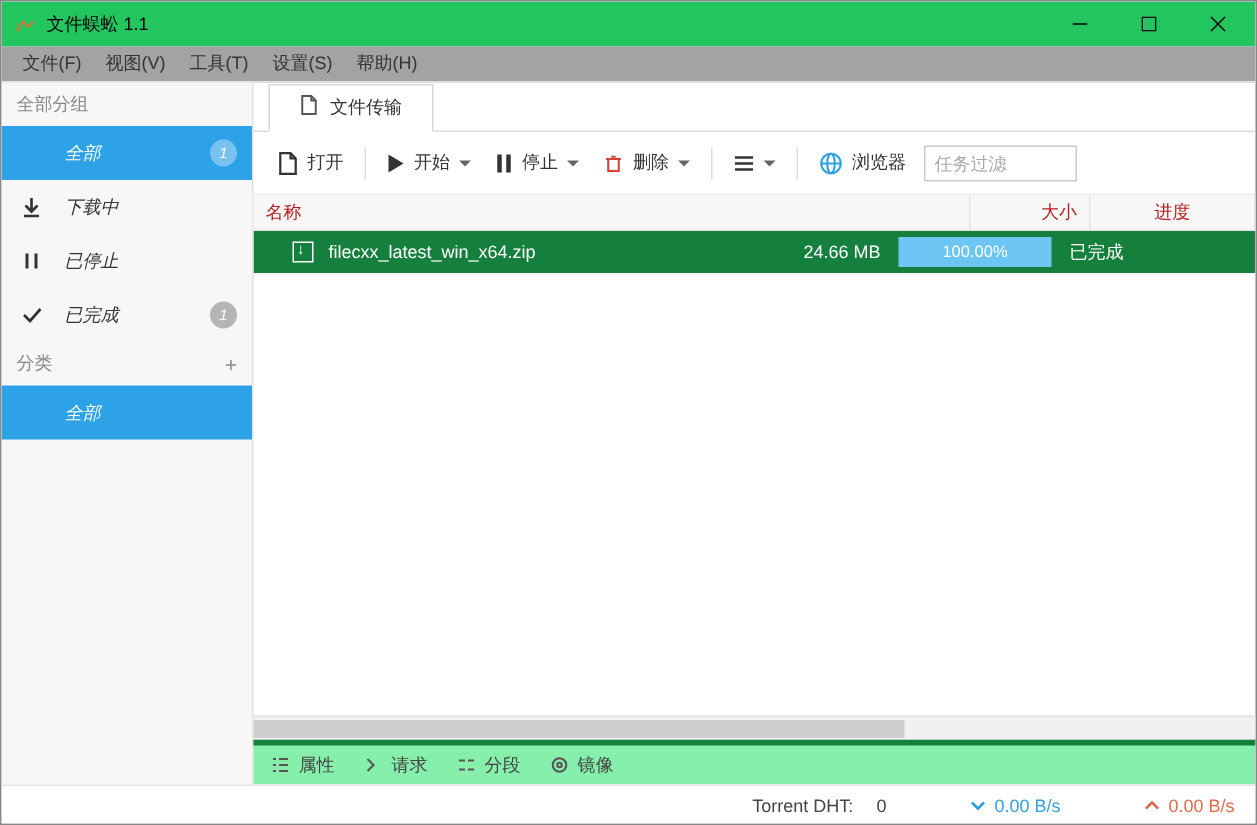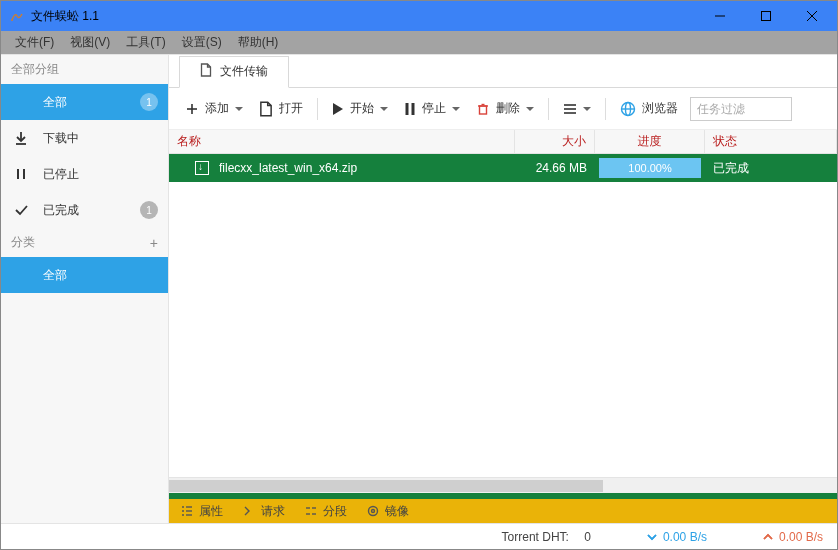--- a/index.html
+++ b/index.html
@@ -1,31 +1,31 @@
 <!DOCTYPE html>
 <html><head>
 <meta charset="utf-8">
 <style>
 * { box-sizing: border-box; margin: 0; padding: 0; font-family: "Microsoft YaHei", "Segoe UI", Arial, sans-serif; font-size: 12px; }
 body { width: 838px; height: 550px; background: #fff; display: flex; flex-direction: column; border: 1px solid #888; overflow: hidden; }
 
-.titlebar { height: 30px; display: flex; align-items: center; padding: 0 2px 0 8px; background: #3b82f6; }
+.titlebar { height: 30px; display: flex; align-items: center; padding: 0 2px 0 8px; background: #22c55e; }
 .titlebar .app-icon { width: 16px; height: 16px; margin-right: 6px; }
 .titlebar .title { flex: 1; color: #000; }
 .titlebar .winbtn { width: 46px; height: 30px; display: flex; align-items: center; justify-content: center; }
 
 .menubar { height: 24px; display: flex; align-items: center; padding: 0 6px; background: #a3a3a3; border-bottom: 1px solid #e4e4e4; }
 .menubar .menu-item { padding: 3px 8px; color: #333; }
 
 .main { flex: 1; display: flex; min-height: 0; }
 
 .sidebar { width: 168px; background: #f7f7f7; border-right: 1px solid #e4e4e4; display: flex; flex-direction: column; }
 .side-header { padding: 6px 10px; color: #888; font-size: 12px; display: flex; align-items: center; justify-content: space-between; }
 .side-header .plus { color: #888; font-size: 14px; }
-.side-item { height: 36px; display: flex; align-items: center; padding: 0 12px; gap: 14px; color: #333; position: relative; }
+.side-item { height: 36px; display: flex; align-items: center; padding: 0 12px; gap: 14px; color: #333; position: relative; font-style: italic; }
 .side-item.active { background: #2ea2e6; color: #fff; }
 .side-item .icon { width: 16px; height: 16px; display: flex; align-items: center; justify-content: center; }
 .side-item .icon svg { stroke: #333; fill: none; }
 .side-item .badge { position: absolute; right: 10px; width: 18px; height: 18px; border-radius: 50%; background: #b5b5b5; color: #fff; font-size: 10px; display: flex; align-items: center; justify-content: center; }
 .side-item.active .badge { background: rgba(255,255,255,0.35); }
 .side-item .hamburger { width: 16px; }
 .side-item .hamburger .line { height: 2px; background: currentColor; margin: 2px 0; }
 
 .content { flex: 1; display: flex; flex-direction: column; min-width: 0; }
 .tabs { height: 33px; display: flex; align-items: center; padding-left: 10px; border-bottom: 1px solid #d9d9d9; }
@@ -54,21 +54,21 @@
 .row .cell-size { width: 80px; justify-content: flex-end; }
 .row .cell-prog { width: 110px; padding: 4px; }
 .row .cell-stat { width: 132px; }
 .row .file-icon { width: 14px; height: 14px; border: 1px solid #fff; position: relative; }
 .row .file-icon::after { content: "↓"; position: absolute; left: 2px; top: -1px; font-size: 10px; }
 .row .prog-bar { width: 100%; height: 100%; background: #6cc5f2; display: flex; align-items: center; justify-content: center; color: #fff; font-size: 11px; }
 
 .hscroll { height: 16px; background: #f0f0f0; border-top: 1px solid #e4e4e4; position: relative; }
 .hscroll .thumb { position: absolute; left: 0; top: 2px; height: 12px; width: 65%; background: #cfcfcf; }
 
-.bottomtabs { height: 30px; display: flex; align-items: center; gap: 20px; padding: 0 12px; border-top: 6px solid #15803d; background: #eab308; }
+.bottomtabs { height: 30px; display: flex; align-items: center; gap: 20px; padding: 0 12px; border-top: 4px solid #15803d; background: #86efac; }
 .btab { display: flex; align-items: center; gap: 6px; color: #444; }
 .btab svg { display: block; }
 
 .statusbar { height: 26px; display: flex; align-items: center; justify-content: flex-end; gap: 20px; padding: 0 14px; border-top: 1px solid #e4e4e4; background: #fff; color: #444; }
 .statusbar .stat { display: flex; align-items: center; gap: 6px; margin-left: 36px; }
 .statusbar .dn { color: #2ea2e6; }
 .statusbar .up { color: #e26a4a; }
 </style>
 </head>
 <body>
@@ -171,28 +171,20 @@
         <span class="tab-icon"><svg width="12" height="14" viewBox="0 0 12 14" fill="none" stroke-width="1.3">
               <path d="M1.5 1 h6 l3 3 v9 h-9 z"></path>
               <polyline points="7.5,1 7.5,4 10.5,4"></polyline>
             </svg></span>
         <span>文件传输</span>
       </div>
     </div>
 
     <div class="toolbar">
       <div class="tbtn">
-        <svg width="14" height="14" viewBox="0 0 14 14" stroke="#333" stroke-width="1.6">
-            <line x1="7" y1="2" x2="7" y2="12"></line>
-            <line x1="2" y1="7" x2="12" y2="7"></line>
-          </svg>
-        <span>添加</span>
-          <span class="caret"></span>
-      </div>
-      <div class="tbtn">
         <svg width="14" height="16" viewBox="0 0 12 14" fill="none" stroke="#333" stroke-width="1.3">
             <path d="M1.5 1 h6 l3 3 v9 h-9 z"></path>
             <polyline points="7.5,1 7.5,4 10.5,4"></polyline>
           </svg>
         <span>打开</span>
       </div>
       <div class="tsep"></div>
       <div class="tbtn">
         <svg width="12" height="14" viewBox="0 0 12 14">
             <polygon points="1,1 11,7 1,13" fill="#333"></polygon>
@@ -235,21 +227,20 @@
           </svg>
         <span>浏览器</span>
       </div>
       <input class="tinput" placeholder="任务过滤" style="">
     </div>
 
     <div class="listhead">
       <div class="col col-name">名称</div>
       <div class="col col-size">大小</div>
       <div class="col col-prog">进度</div>
-      <div class="col col-stat">状态</div>
     </div>
 
     <div class="listbody">
       <div class="row">
         <div class="cell cell-name">
           <span class="file-icon"></span>
           <span>filecxx_latest_win_x64.zip</span>
         </div>
         <div class="cell cell-size">24.66 MB</div>
         <div class="cell cell-prog">

